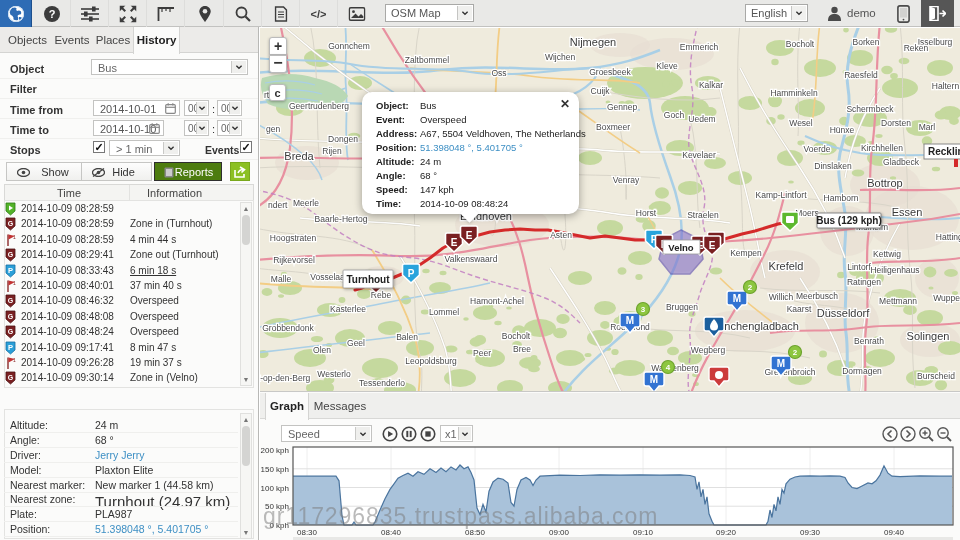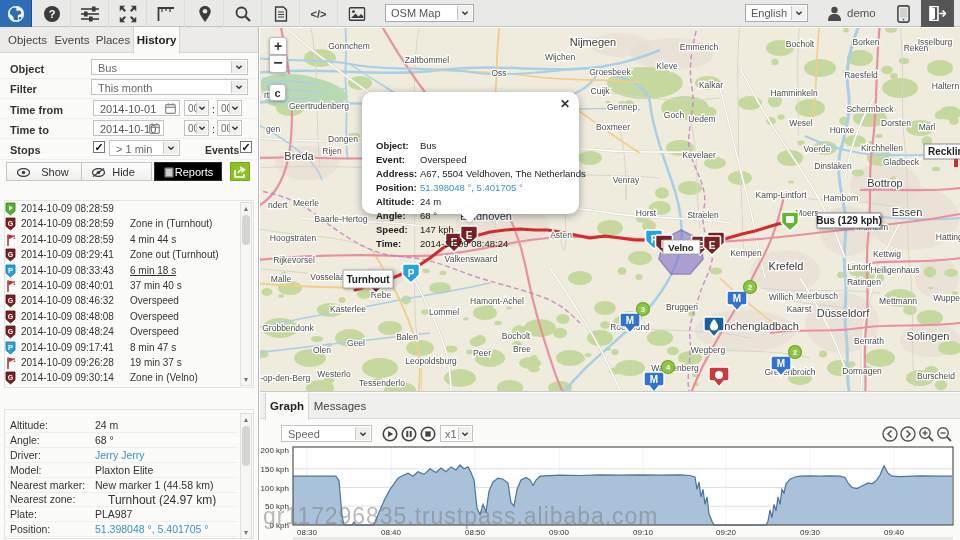--- a/index.html
+++ b/index.html
@@ -25,21 +25,21 @@
 .btn { position:absolute; height:19px; background:linear-gradient(#fdfdfd,#f0f0ee); border:1px solid #c6c6c4; font-size:11px; color:#333; text-align:center; }
 .thead { position:absolute; background:#f4f4f2; border:1px solid #d9d9d7; font-size:11px; color:#444; }
 .erow { position:absolute; font-size:10px; color:#333; white-space:nowrap; }
 .sbar { position:absolute; width:12px; background:#f6f6f4; border:1px solid #e0e0de; }
 .sarr { position:absolute; left:0; width:10px; font-size:7px; color:#777; text-align:center; }
 .sthumb { position:absolute; left:1px; width:8px; background:#d4d4d2; border-radius:4px; }
 #maparea { position:absolute; left:260px; top:28px; width:700px; height:363px; overflow:hidden; }
 #popup { position:absolute; left:102px; top:64px; width:217px; height:122px; background:#fff; border-radius:10px; box-shadow:0 2px 8px rgba(0,0,0,0.35); }
 #popuptail { position:absolute; left:203px; top:179px; width:13px; height:13px; background:#fff; transform:rotate(45deg); box-shadow:1px 1px 3px rgba(0,0,0,0.18); }
 .prow { position:absolute; left:14px; font-size:9.5px; color:#222; white-space:nowrap; }
-.prow b { display:inline-block;margin-top:40px; }
+.prow b { display:inline-block; }
 .zbtn { position:absolute; left:9px; width:18px; height:18px; background:#fff; border:1px solid #bbb; border-radius:3px; text-align:center; font-weight:bold; color:#333; box-shadow:0 1px 3px rgba(0,0,0,0.3); }
 #bottompanel { position:absolute; left:260px; top:391px; width:700px; height:149px; background:#fbfbfa; border-top:1px solid #c8c8c6; }
 #gtabstrip { position:absolute; left:0; top:1px; width:700px; height:26px; background:#efefed; border-bottom:1px solid #d8d8d6; }
 .blue { color:#3d8fc4; }
 #watermark { position:absolute; left:263px; top:503px; font-size:23px; color:#7d7d7d; opacity:0.52; letter-spacing:0.95px; }
 </style>
 </head>
 <body>
 <div id="topbar">
 <div id="bluebtn">
@@ -173,28 +173,20 @@
 <div class="flabel" style="top:36px;">Object</div>
 <div class="fsel" style="left:91px; top:32px; width:157px; height:16px;">
       <span class="txt">Bus</span>
       <div class="dd">
         <svg class="chev" width="8" height="8" viewBox="0 0 8 8">
           <path d="M1 2.5 L4 5.5 L7 2.5" fill="none" stroke="#333" stroke-width="1.5"></path>
         </svg>
       </div>
     </div>
 <div class="flabel" style="top:56px;">Filter</div>
-<div class="fsel" style="left:91px; top:52px; width:157px; height:16px;">
-      <span class="txt">This month</span>
-      <div class="dd">
-        <svg class="chev" width="8" height="8" viewBox="0 0 8 8">
-          <path d="M1 2.5 L4 5.5 L7 2.5" fill="none" stroke="#333" stroke-width="1.5"></path>
-        </svg>
-      </div>
-    </div>
 <div class="flabel" style="top:77px;">Time from</div>
 <div class="finput" style="left:93px; top:73px; width:87px; height:16px;">
       <span style="position:absolute;left:6px;top:2px;">2014-10-01</span>
       <svg style="position:absolute;right:3px;top:2px;" width="11" height="11" viewBox="0 0 11 11">
         <rect x="0.7" y="1.7" width="9.6" height="8.6" rx="1" fill="none" stroke="#888" stroke-width="1.2"></rect>
         <line x1="0.7" y1="4.3" x2="10.3" y2="4.3" stroke="#888" stroke-width="1.2"></line>
         <line x1="3.2" y1="0.3" x2="3.2" y2="2.5" stroke="#888" stroke-width="1.2"></line>
         <line x1="7.8" y1="0.3" x2="7.8" y2="2.5" stroke="#888" stroke-width="1.2"></line>
       </svg>
     </div>
@@ -256,29 +248,34 @@
 <div class="cb" style="left:240px; top:114px;">✓</div>
 <div class="btn" style="left:6px; top:135px; width:84px;"><svg style="position:absolute;left:10px;top:5px;" width="13" height="9" viewBox="0 0 13 9">
         <ellipse cx="6.5" cy="4.5" rx="6" ry="4" fill="none" stroke="#444" stroke-width="1.3"></ellipse>
         <circle cx="6.5" cy="4.5" r="1.8" fill="#444"></circle>
       </svg><span style="margin-left:14px; line-height:18px;">Show</span></div>
 <div class="btn" style="left:81px; top:135px; width:71px;"><svg style="position:absolute;left:10px;top:5px;" width="13" height="9" viewBox="0 0 13 9">
         <ellipse cx="6.5" cy="4.5" rx="6" ry="4" fill="none" stroke="#444" stroke-width="1.3"></ellipse>
         <circle cx="6.5" cy="4.5" r="1.8" fill="#444"></circle>
         <line x1="1" y1="8.5" x2="12" y2="0.5" stroke="#444" stroke-width="1.3"></line>
       </svg><span style="margin-left:14px; line-height:18px;">Hide</span></div>
-<div class="btn" style="left:154px; top:135px; width:68px; background:#000000; border-color:#2e2e2e; color:#fff;"><svg style="position:absolute;left:9px;top:4px;" width="10" height="11" viewBox="0 0 10 11">
+<div class="btn" style="left:154px; top:135px; width:68px; background:#4d7c0f; border-color:#2e2e2e; color:#fff;"><svg style="position:absolute;left:9px;top:4px;" width="10" height="11" viewBox="0 0 10 11">
         <rect x="0.5" y="0.5" width="9" height="10" rx="1" fill="#888"></rect>
         <rect x="2" y="2" width="6" height="7" fill="#ccc"></rect>
       </svg><span style="margin-left:12px; line-height:18px;">Reports</span></div>
 <div class="btn" style="left:230px; top:135px; width:20px; background:#8cc023; border-color:#79a81c;">
       <svg style="position:absolute;left:3px;top:3px;" width="12" height="12" viewBox="0 0 12 12">
         <path d="M1 4 L1 11 L10 11 L10 8" fill="none" stroke="#fff" stroke-width="1.6"></path>
         <path d="M4 7 C5 4.5 7 3.5 9 3.5 M6 1 L10.5 3.7 L7.5 6.5" fill="none" stroke="#fff" stroke-width="1.6"></path>
       </svg>
+    </div>
+<div class="thead" style="left:4px; top:157px; width:250px; height:17px;">
+      <span style="position:absolute; left:52px; top:2px;">Time</span>
+      <span style="position:absolute; left:142px; top:2px;">Information</span>
+      <div style="position:absolute; left:124px; top:0; bottom:0; border-left:1px solid #e2e2e0;"></div>
     </div>
 <div class="erow" style="left:5px; top:175px;"><svg width="11" height="14" viewBox="0 0 11 14">
         <path d="M1 1 h9 v8 l-4.5 4 l-4.5 -4 z" fill="#54b32a" stroke="#2e7d14" stroke-width="0.8"></path>
         <path d="M4 3.5 L8 6 L4 8.5 Z" fill="#fff"></path>
       </svg></div>
 <div class="erow" style="left:21px; top:176px;">2014-10-09 08:28:59</div>
 <div class="erow" style="left:5px; top:190px;"><svg width="11" height="14" viewBox="0 0 11 14">
         <path d="M1 1 h9 v8 l-4.5 4 l-4.5 -4 z" fill="#7a2022" stroke="#4d1112" stroke-width="0.8"></path>
         <text x="5.5" y="8.5" font-size="7" font-weight="bold" fill="#fff" text-anchor="middle" font-family="Liberation Sans">G</text>
       </svg></div>
@@ -363,21 +360,21 @@
 <div class="erow" style="left:10px; top:422px; font-size:10.5px;">Driver:</div>
 <div class="erow" style="left:95px; top:422px; font-size:10.5px;"><span class="blue">Jerry Jerry</span></div>
 <div style="position:absolute; left:4px; top:435px; width:234px; border-top:1px solid #efefed;"></div>
 <div class="erow" style="left:10px; top:437px; font-size:10.5px;">Model:</div>
 <div class="erow" style="left:95px; top:437px; font-size:10.5px;"><span>Plaxton Elite</span></div>
 <div style="position:absolute; left:4px; top:450px; width:234px; border-top:1px solid #efefed;"></div>
 <div class="erow" style="left:10px; top:452px; font-size:10.5px;">Nearest marker:</div>
 <div class="erow" style="left:95px; top:452px; font-size:10.5px;"><span>New marker 1 (44.58 km)</span></div>
 <div style="position:absolute; left:4px; top:465px; width:234px; border-top:1px solid #efefed;"></div>
 <div class="erow" style="left:10px; top:466px; font-size:10.5px;">Nearest zone:</div>
-<div class="erow" style="left:108px; top:466px; font-size:12px;"><span>Turnhout (24.97 km)</span></div>
+<div class="erow" style="left:95px; top:466px; font-size:15px;"><span>Turnhout (24.97 km)</span></div>
 <div style="position:absolute; left:4px; top:479px; width:234px; border-top:1px solid #efefed;"></div>
 <div class="erow" style="left:10px; top:481px; font-size:10.5px;">Plate:</div>
 <div class="erow" style="left:95px; top:481px; font-size:10.5px;"><span>PLA987</span></div>
 <div style="position:absolute; left:4px; top:494px; width:234px; border-top:1px solid #efefed;"></div>
 <div class="erow" style="left:10px; top:496px; font-size:10.5px;">Position:</div>
 <div class="erow" style="left:95px; top:496px; font-size:10.5px;"><span class="blue">51.398048 °, 5.401705 °</span></div>
 <div style="position:absolute; left:4px; top:509px; width:234px; border-top:1px solid #efefed;"></div>
 <div class="sbar" style="left:240px; top:386px; height:126px;">
       <div class="sarr" style="top:2px;">▲</div>
       <div class="sarr" style="bottom:2px;">▼</div>

